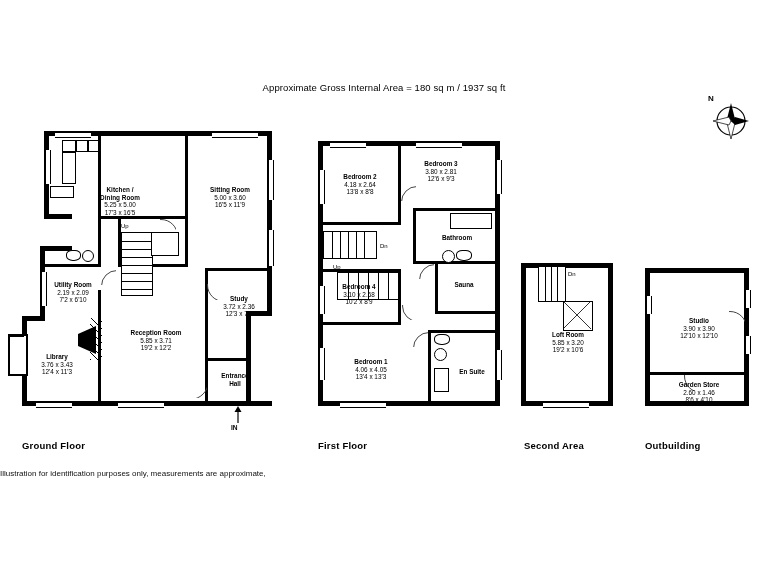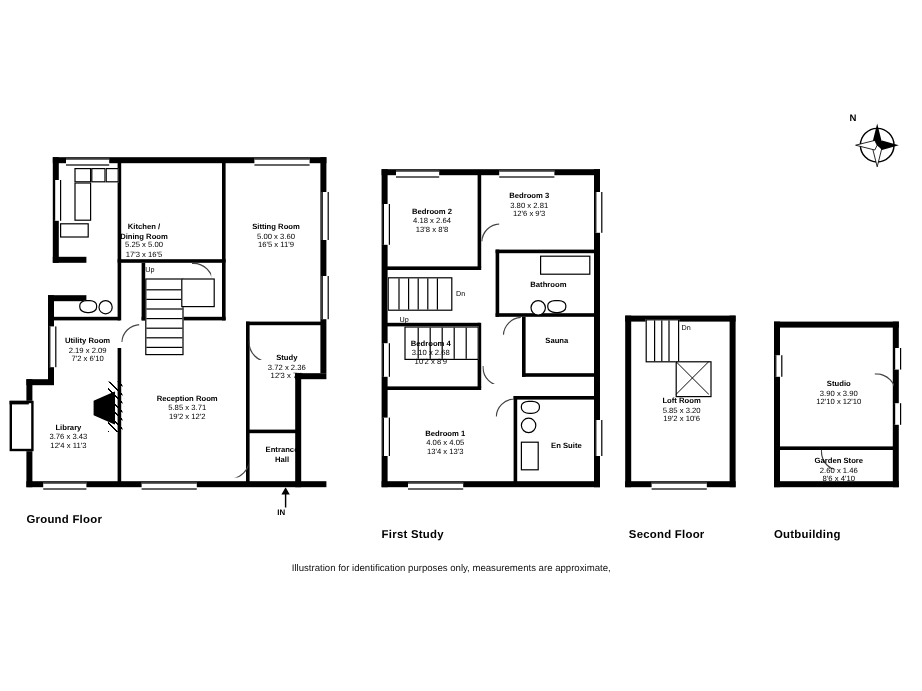--- a/index.html
+++ b/index.html
@@ -23,21 +23,21 @@
     position:absolute;left:2px;top:-2px;font-size:8px;font-weight:bold;
   }
 
   
   .floor-caption{
     position:absolute;font-size:9.5px;font-weight:bold;letter-spacing:.2px;
   }
 
   
   .footer{
-    position:absolute;left:0;right:16px;top:468px;text-align:center;
+    position:absolute;left:0;right:16px;top:468px;
     font-size:8px;line-height:11px;color:#111;
   }
 
   
   .wall{position:absolute;background:#000;}
   .thinwall{position:absolute;background:#000;}
   .room{position:absolute;text-align:center;font-size:6.4px;line-height:7.6px;}
   .room .nm{font-weight:bold;white-space:nowrap;}
   .room .d1{white-space:nowrap;}
   .room .d2{white-space:nowrap;}
@@ -63,20 +63,21 @@
   .arrow-up{position:absolute;font-size:6px;}
 
   .bay{position:absolute;border:2px solid #000;background:#fff;}
 </style>
 </head>
 <body>
 
 <div class="sheet">
 
   <div class="header">
+    <div>Approximate Gross Internal Area = 180 sq m / 1937 sq ft</div>
   </div>
 
   <div class="compass">
     <span class="n-label">N</span>
     <svg width="46" height="46" viewBox="0 0 46 46">
       <circle cx="25" cy="25" r="14" fill="none" stroke="#000" stroke-width="1.2"></circle>
       <polygon points="25,7 29,23 25,25 21,23" fill="#000"></polygon>
       <polygon points="25,43 21,27 25,25 29,27" fill="#fff" stroke="#000" stroke-width=".7"></polygon>
       <polygon points="7,25 23,21 25,25 23,29" fill="#fff" stroke="#000" stroke-width=".7"></polygon>
       <polygon points="43,25 29,21 25,25 29,29" fill="#000"></polygon>
@@ -202,21 +203,21 @@
       <div class="nm">Entrance</div>
       <div class="nm">Hall</div>
     </div>
 
     <svg style="position:absolute;left:232px;top:406px;" width="12" height="18">
       <line x1="6" y1="17" x2="6" y2="3" stroke="#000" stroke-width="1.2"></line>
       <polygon points="6,0 2.5,6 9.5,6" fill="#000"></polygon>
     </svg>
     <div class="in-label" style="left:231px;top:424px;">IN</div>
 
-    <div class="floor-caption" style="left:22px;top:428px;">Ground Floor</div>
+    <div class="floor-caption" style="left:22px;top:440px;">Ground Floor</div>
   </div>
 
   <div>
     <div class="wall" style="left:318px;top:141px;width:182px;height:5px;"></div>
     <div class="wall" style="left:318px;top:141px;width:5px;height:265px;"></div>
     <div class="wall" style="left:495px;top:141px;width:5px;height:265px;"></div>
     <div class="wall" style="left:318px;top:401px;width:182px;height:5px;"></div>
 
     <div class="thinwall" style="left:398px;top:143px;width:3px;height:80px;"></div>
     <div class="thinwall" style="left:320px;top:222px;width:81px;height:3px;"></div>
@@ -308,21 +309,21 @@
     <div class="room" style="left:336px;top:358px;width:70px;">
       <div class="nm">Bedroom 1</div>
       <div class="d1">4.06 x 4.05</div>
       <div class="d2">13'4 x 13'3</div>
     </div>
 
     <div class="room" style="left:448px;top:368px;width:48px;">
       <div class="nm">En Suite</div>
     </div>
 
-    <div class="floor-caption" style="left:318px;top:440px;">First Study</div>
+    <div class="floor-caption" style="left:318px;top:440px;">First Floor</div>
   </div>
 
   <div>
     <div class="wall" style="left:521px;top:263px;width:92px;height:5px;"></div>
     <div class="wall" style="left:521px;top:263px;width:5px;height:143px;"></div>
     <div class="wall" style="left:608px;top:263px;width:5px;height:143px;"></div>
     <div class="wall" style="left:521px;top:401px;width:92px;height:5px;"></div>
 
     <div class="win" style="left:543px;top:402px;width:46px;height:4px;"></div>
 
@@ -338,21 +339,21 @@
       <line x1="0" y1="0" x2="28" y2="28" stroke="#000" stroke-width=".8"></line>
       <line x1="28" y1="0" x2="0" y2="28" stroke="#000" stroke-width=".8"></line>
     </svg>
 
     <div class="room" style="left:533px;top:331px;width:70px;">
       <div class="nm">Loft Room</div>
       <div class="d1">5.85 x 3.20</div>
       <div class="d2">19'2 x 10'6</div>
     </div>
 
-    <div class="floor-caption" style="left:524px;top:440px;">Second Floor</div>
+    <div class="floor-caption" style="left:524px;top:440px;">Second Area</div>
   </div>
 
   <div>
     <div class="wall" style="left:645px;top:268px;width:104px;height:5px;"></div>
     <div class="wall" style="left:645px;top:268px;width:5px;height:138px;"></div>
     <div class="wall" style="left:744px;top:268px;width:5px;height:138px;"></div>
     <div class="wall" style="left:645px;top:401px;width:104px;height:5px;"></div>
     <div class="thinwall" style="left:647px;top:372px;width:100px;height:3px;"></div>
 
     <div class="win-v" style="left:745px;top:290px;width:4px;height:18px;"></div>

